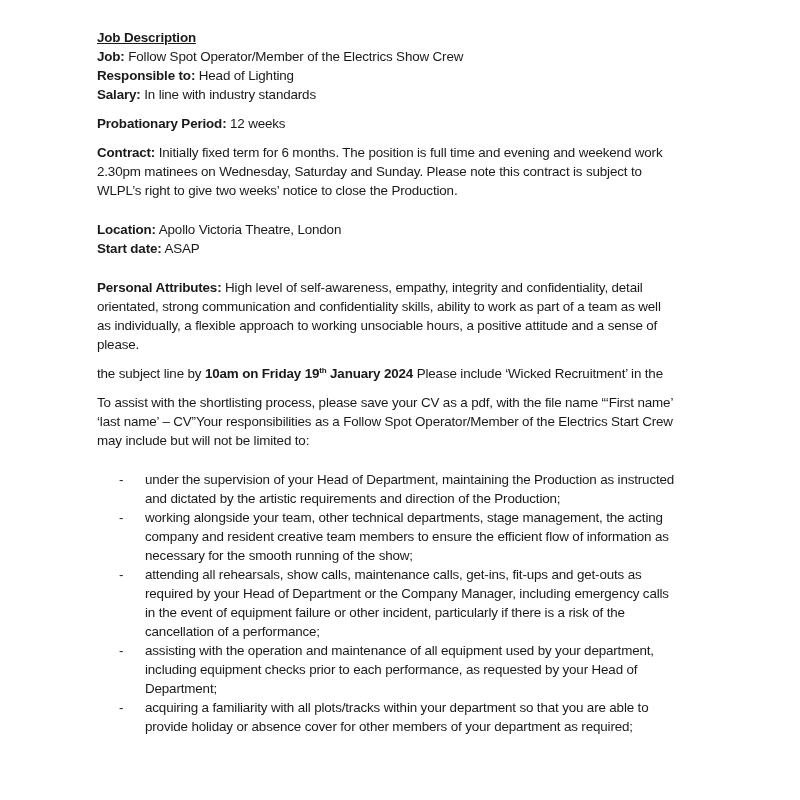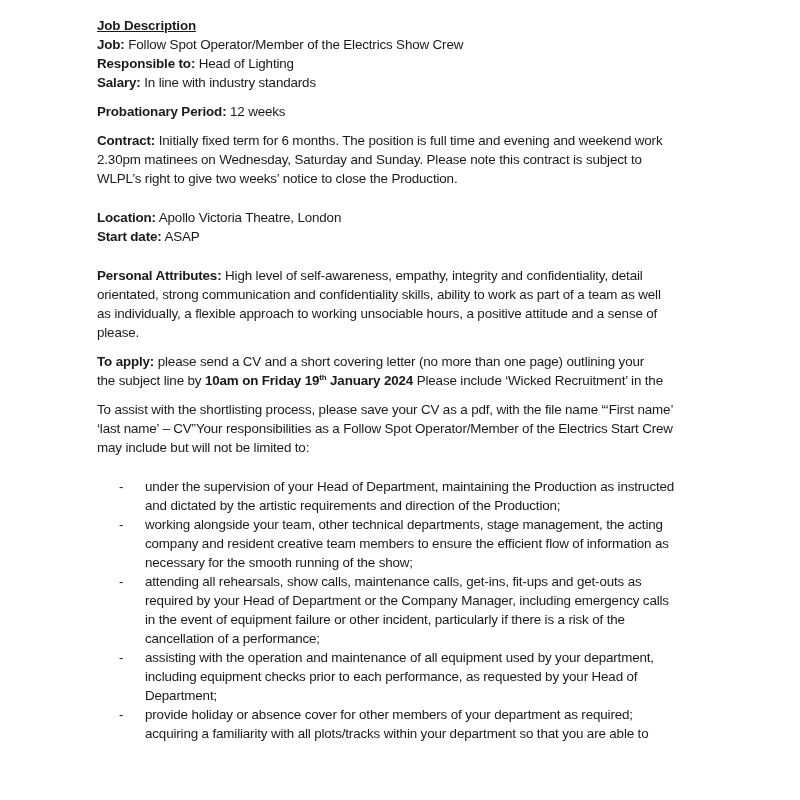--- a/index.html
+++ b/index.html
@@ -1,18 +1,18 @@
 <!DOCTYPE html>
 <html><head>
 <meta charset="utf-8">
 <style>
   html, body { margin: 0; padding: 0; background: #ffffff; }
   body { width: 800px; height: 800px; overflow: hidden; position: relative;
     font-family: "Liberation Sans", sans-serif; color: #1a1a1a; }
-  .page { position: absolute; left: 97px; top: 16px; width: 612px;
+  .page { position: absolute; left: 97px; top: 28px; width: 612px;
     font-size: 13.4px; line-height: 19px; letter-spacing: -0.15px; }
   .line { white-space: nowrap; }
   .title { font-weight: bold; text-decoration: underline; }
   b { font-weight: bold; }
   .gap { height: 10px; }
   .gap-big { height: 20px; }
   a.link { color: #2f5fa8; text-decoration: underline; }
   ul.resp { list-style: none; margin: 0; padding: 0; }
   ul.resp li { position: relative; padding-left: 48px; }
   ul.resp li .dash { position: absolute; left: 22px; top: 0; }
@@ -39,21 +39,20 @@
   <div class="line"><b>Start date:</b> <span>ASAP</span></div>
   <div class="gap-big"></div>
   <div>
     <div class="line"><b>Personal Attributes:</b> <span>High level of self-awareness, empathy, integrity and confidentiality, detail</span></div>
     <div class="line">orientated, strong communication and confidentiality skills, ability to work as part of a team as well</div>
     <div class="line">as individually, a flexible approach to working unsociable hours, a positive attitude and a sense of</div>
     <div class="line">please.</div>
   </div>
   <div class="gap"></div>
   <div>
-    <div class="line"><b>To apply:</b> <span>please send a CV and a short covering letter (no more than one page) outlining your</span></div>
     <div class="line"><span>the subject line by </span><b><span>10am on Friday 19</span><sup>th</sup><span> January 2024</span></b><span> Please include ‘Wicked Recruitment’ in the</span></div>
   </div>
   <div class="gap"></div>
   <div>
     <div class="line">To assist with the shortlisting process, please save your CV as a pdf, with the file name “‘First name’</div>
     <div class="line">‘last name’ – CV”Your responsibilities as a Follow Spot Operator/Member of the Electrics Start Crew</div>
     <div class="line">may include but will not be limited to:</div>
   </div>
   <div class="gap-big"></div>
   <ul class="resp">
@@ -76,17 +75,17 @@
         <div class="line">cancellation of a performance;</div>
       </li>
       <li>
         <span class="dash">-</span>
         <div class="line">assisting with the operation and maintenance of all equipment used by your department,</div>
         <div class="line">including equipment checks prior to each performance, as requested by your Head of</div>
         <div class="line">Department;</div>
       </li>
       <li>
         <span class="dash">-</span>
+        <div class="line">acquiring a familiarity with all plots/tracks within your department so that you are able to</div>
         <div class="line">provide holiday or absence cover for other members of your department as required;</div>
-        <div class="line">acquiring a familiarity with all plots/tracks within your department so that you are able to</div>
       </li>
     </ul>
 </div>
 
 </body></html>

